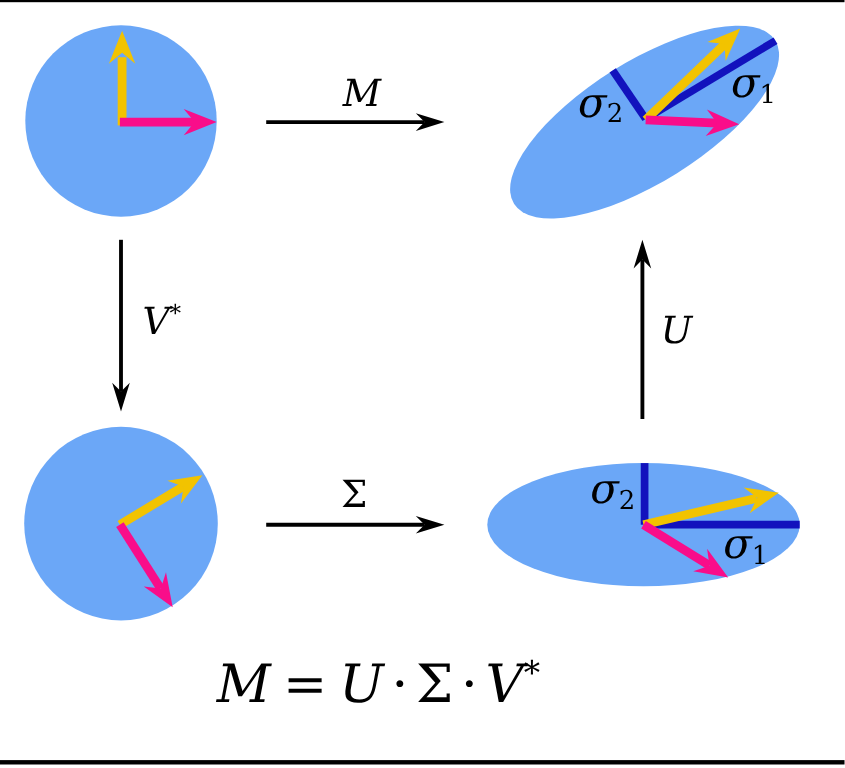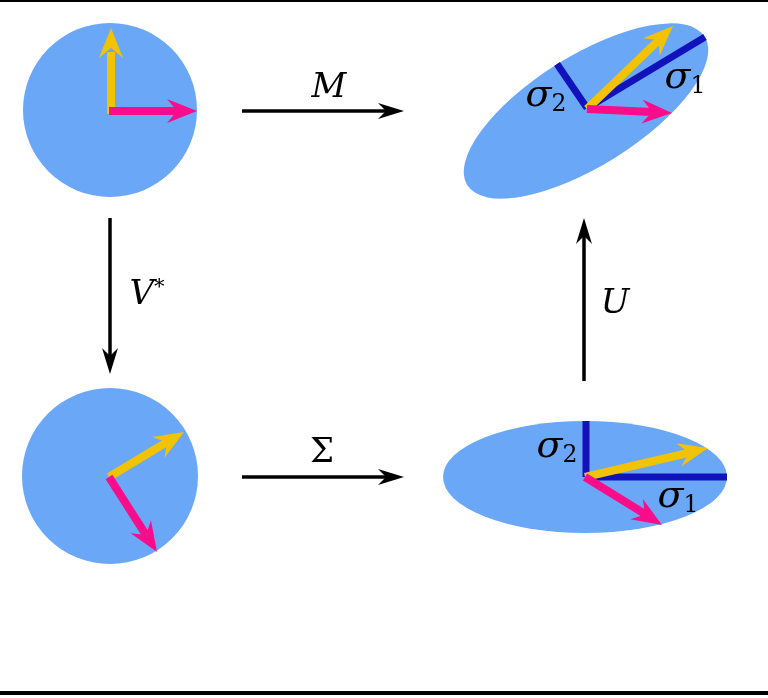--- a/index.html
+++ b/index.html
@@ -133,14 +133,17 @@
   </div>
 
   <div class="label" style="left:557px; top:446px; font-size:38px;">
     <span class="it">σ</span><span class="sub">2</span>
   </div>
 
   <div class="label" style="left:678px; top:496px; font-size:38px;">
     <span class="it">σ</span><span class="sub">1</span>
   </div>
 
+  <div class="label" style="left:344px; top:622px; font-size:48px;">
+    <span class="it">M</span><span class="eq">=</span><span class="it">U</span><span class="dot">·</span><span>Σ</span><span class="dot">·</span><span class="it">V</span><span class="sup">*</span>
+  </div>
 
 </div>
 
 </body></html>

